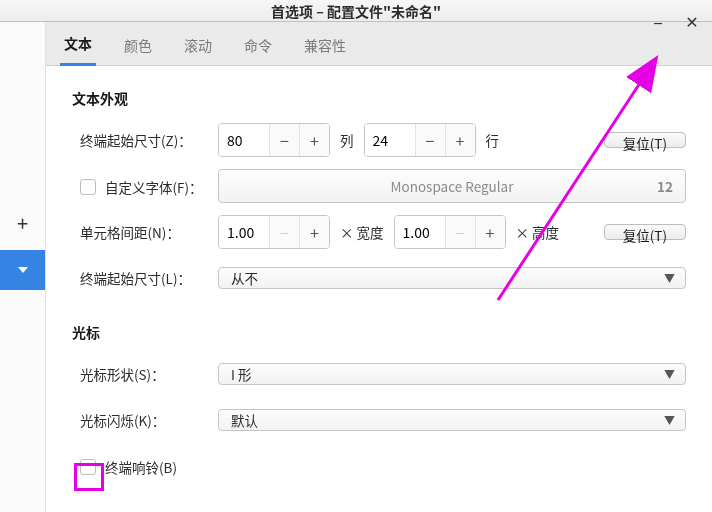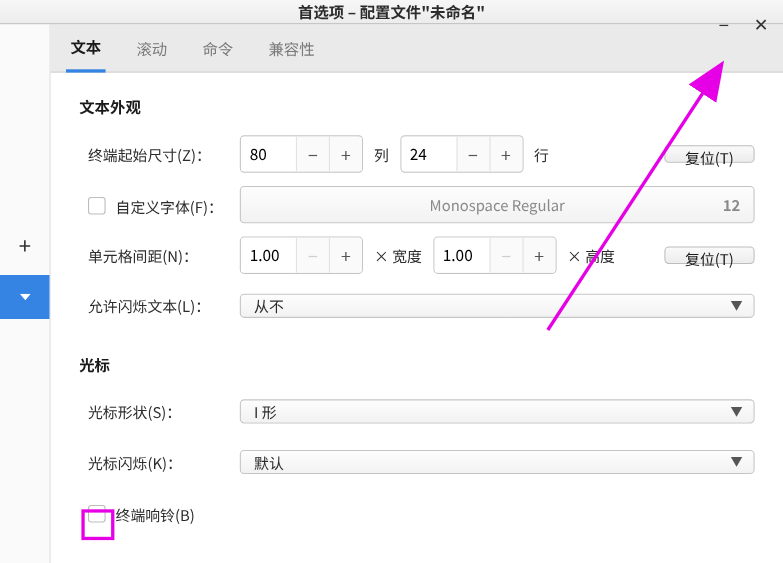--- a/index.html
+++ b/index.html
@@ -54,20 +54,21 @@
       <div class="add">+</div>
       <div class="menu">
         <svg width="10" height="6" viewBox="0 0 10 6">
             <path d="M0 0 L10 0 L5 6 Z"></path>
           </svg>
       </div>
     </div>
     <div class="main">
       <div class="tabs">
         <div class="tab active">文本</div>
+        <div class="tab">颜色</div>
         <div class="tab">滚动</div>
         <div class="tab">命令</div>
         <div class="tab">兼容性</div>
       </div>
       <div class="content">
 
         <div class="section-title">文本外观</div>
 
         <div class="row">
           <div class="label-col">终端起始尺寸(Z)：</div>
@@ -114,21 +115,21 @@
               <input value="1.00" style="">
               <div class="sbtn dis">−</div>
               <div class="sbtn">+</div>
             </div>
             <span class="unit">× 高度</span>
             <button class="reset-btn">复位(T)</button>
           </div>
         </div>
 
         <div class="row">
-          <div class="label-col">允许闪烁文本(L)：</div>
+          <div class="label-col">终端起始尺寸(L)：</div>
           <div class="control-col">
             <div class="combo">
               <span>从不</span>
               <span class="chevron">▼</span>
             </div>
           </div>
         </div>
 
         <div class="section-title mt">光标</div>
 

